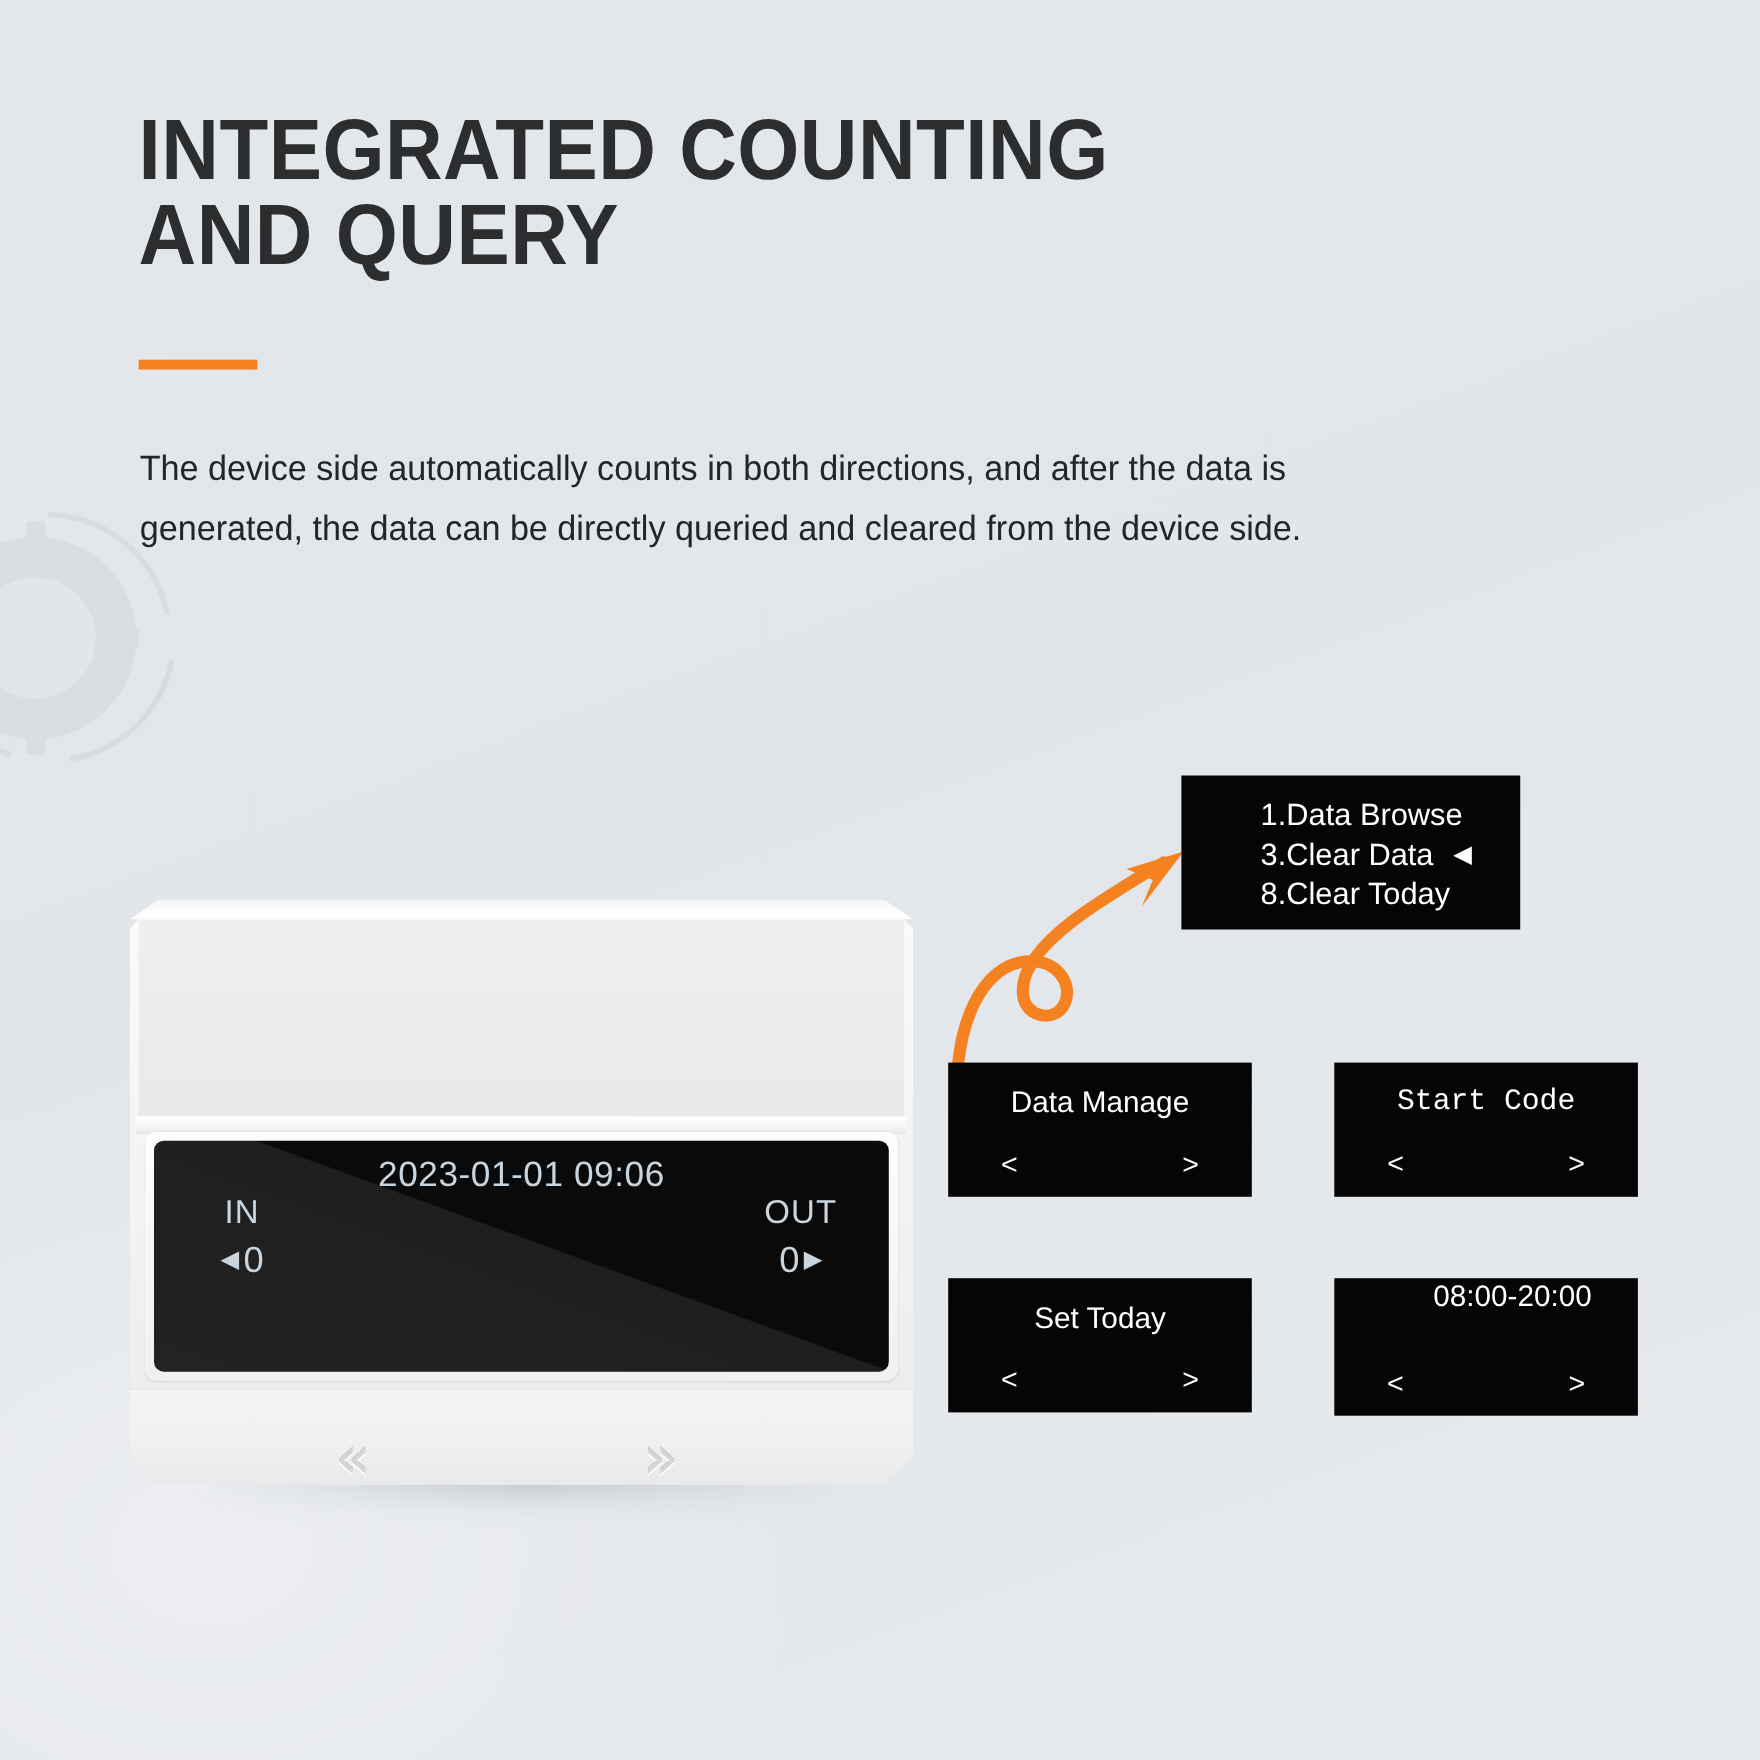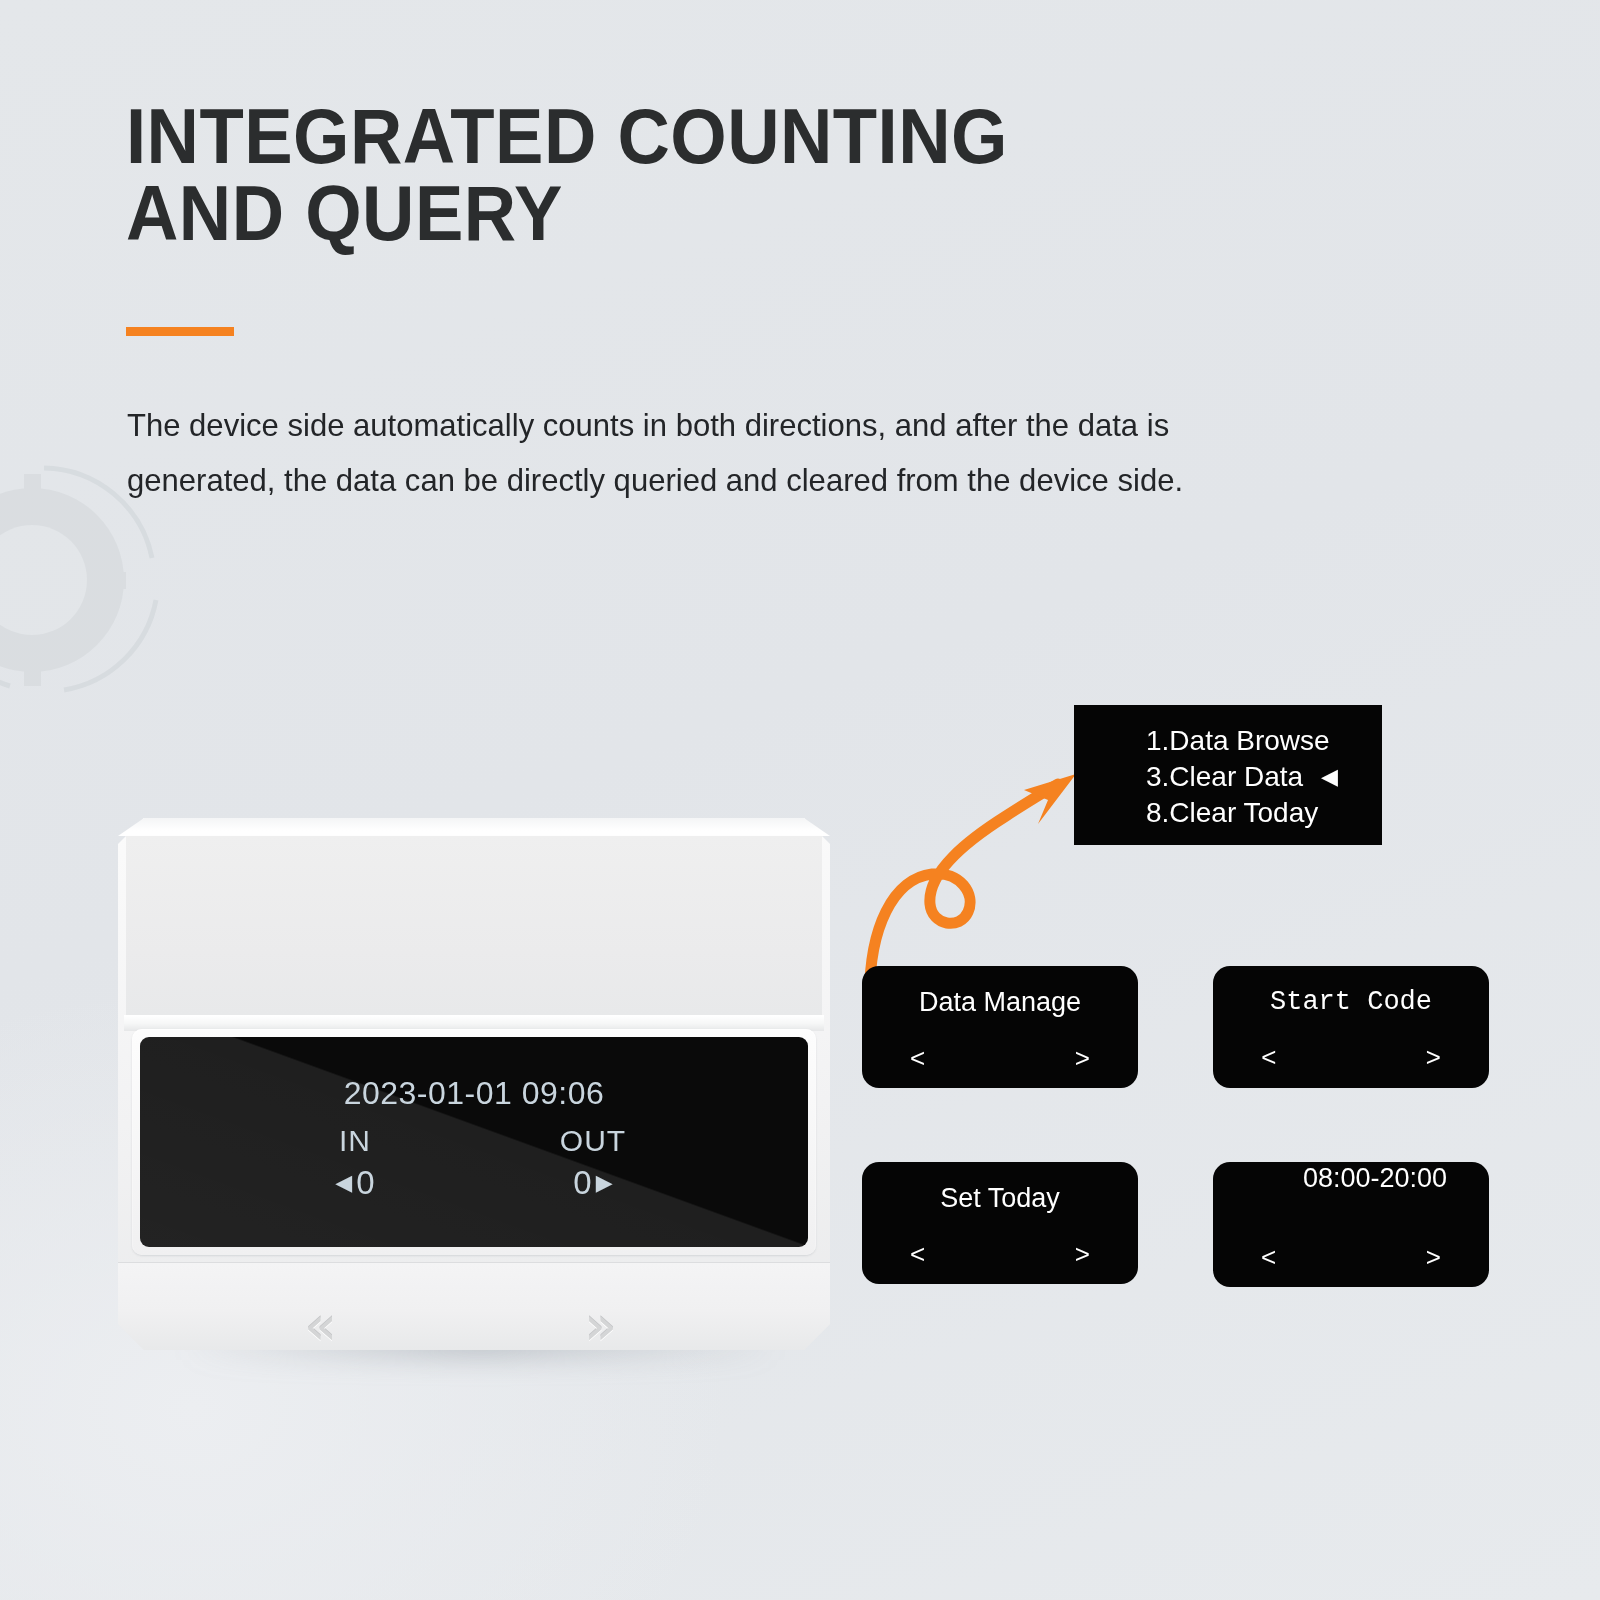--- a/index.html
+++ b/index.html
@@ -89,28 +89,28 @@
     background:#0a0a0a; border-radius:9px; overflow:hidden;
   }
   .screen-glare {
     position:absolute; inset:0;
     background:linear-gradient(200deg, rgba(255,255,255,0) 46%, rgba(255,255,255,.085) 46.4%, rgba(255,255,255,.10) 100%);
     pointer-events:none;
   }
   .screen-inner {
     position:relative; z-index:2; width:100%; height:100%;
     display:flex; flex-direction:column; align-items:center;
-    padding-top:38px;
+    padding-top:12px;
     color:#c9d5de;
     font-family:"Liberation Sans", sans-serif;
   }
   .scr-datetime { font-size:32px; letter-spacing:0.5px; }
   .scr-cols {
-    display:flex; width:100%; justify-content:center; gap:78px;
-    margin-top:12px;
+    display:flex; width:100%; justify-content:space-between; gap:78px;
+    margin-top:0;
   }
   .scr-col { width:160px; text-align:center; }
   .scr-label { font-size:30px; letter-spacing:1px; }
   .scr-count {
     font-size:33px; margin-top:6px;
     display:flex; align-items:center; justify-content:center; gap:4px;
   }
   .tri { font-size:22px; line-height:1; }
 
   
@@ -147,21 +147,21 @@
   .menu-row {
     position:relative; font-size:28px; line-height:36px;
     padding-left:52px;
     margin-left:20px;
   }
   .menu-caret {
     position:absolute; right:44px; top:0;
     font-size:22px; line-height:36px;
   }
 
-  .tile { width:276px; height:122px;border-radius:17px; }
+  .tile { width:276px; height:122px; }
   .tile-title {
     text-align:center; font-size:27px; line-height:33px; padding-top:20px;
   }
   .tile-sub { text-align:center; font-size:27px; line-height:33px;margin-left:48px; }
   .tile-nav {
     position:absolute; left:0; right:0; bottom:14px;
     display:flex; justify-content:space-between;
     padding:0 48px; font-size:26px;
   }
   #tile-data-manage { left:862px; top:966px; }

